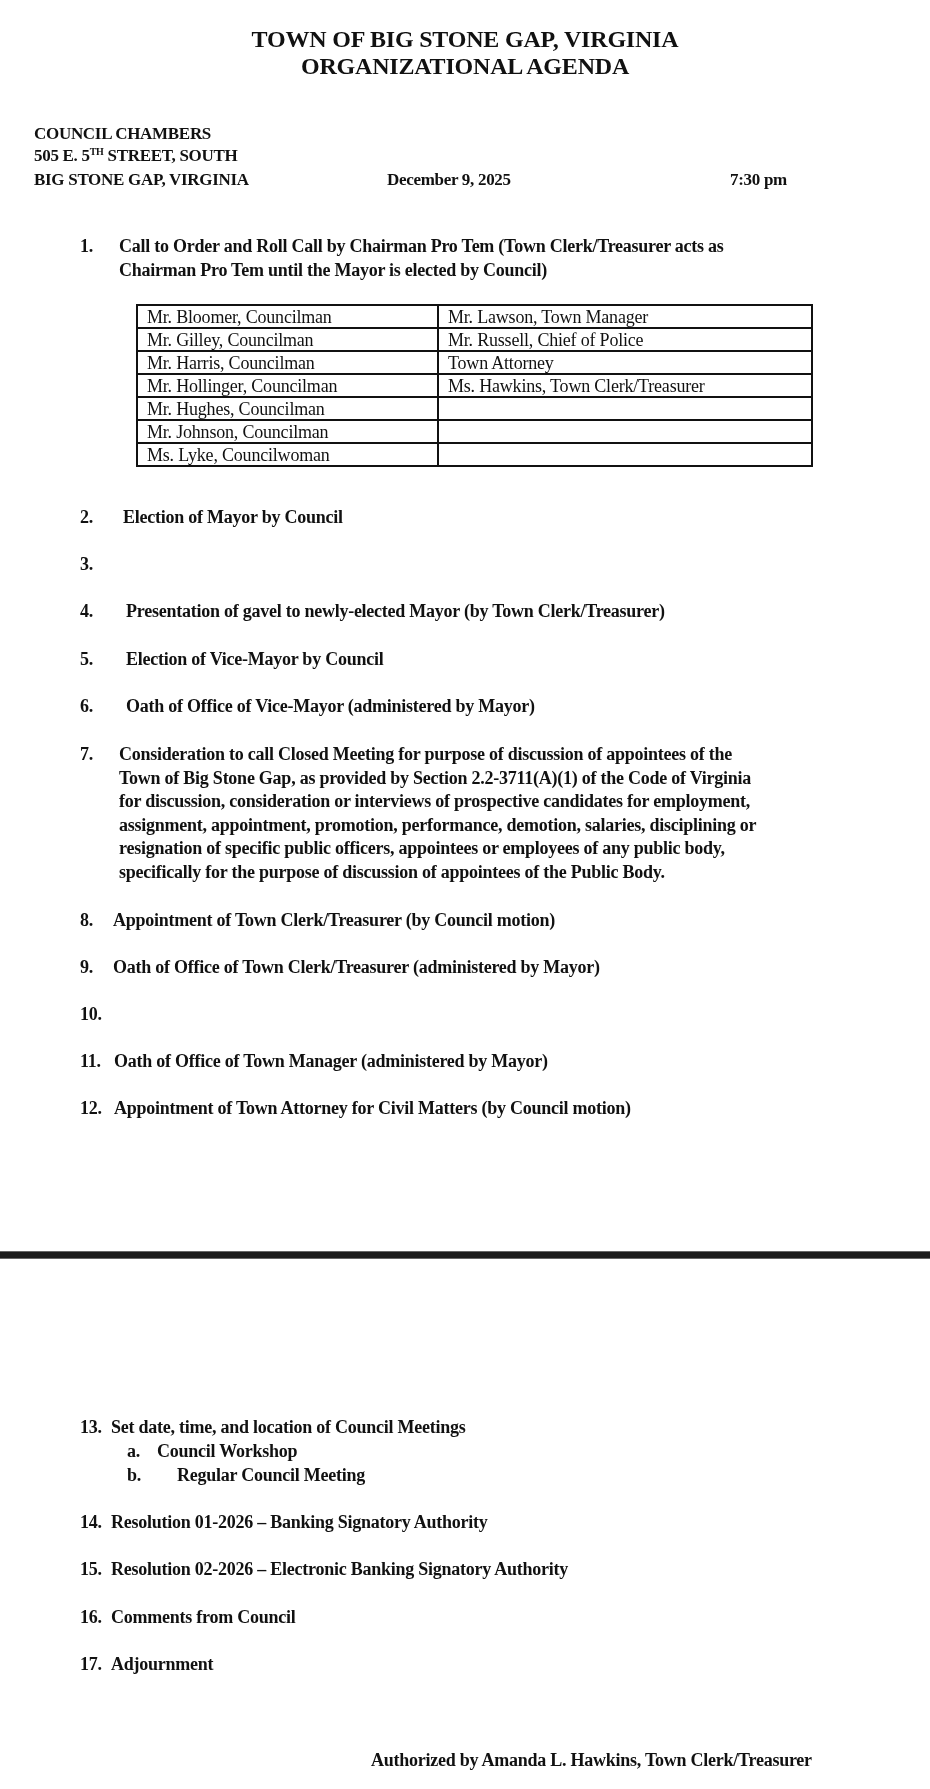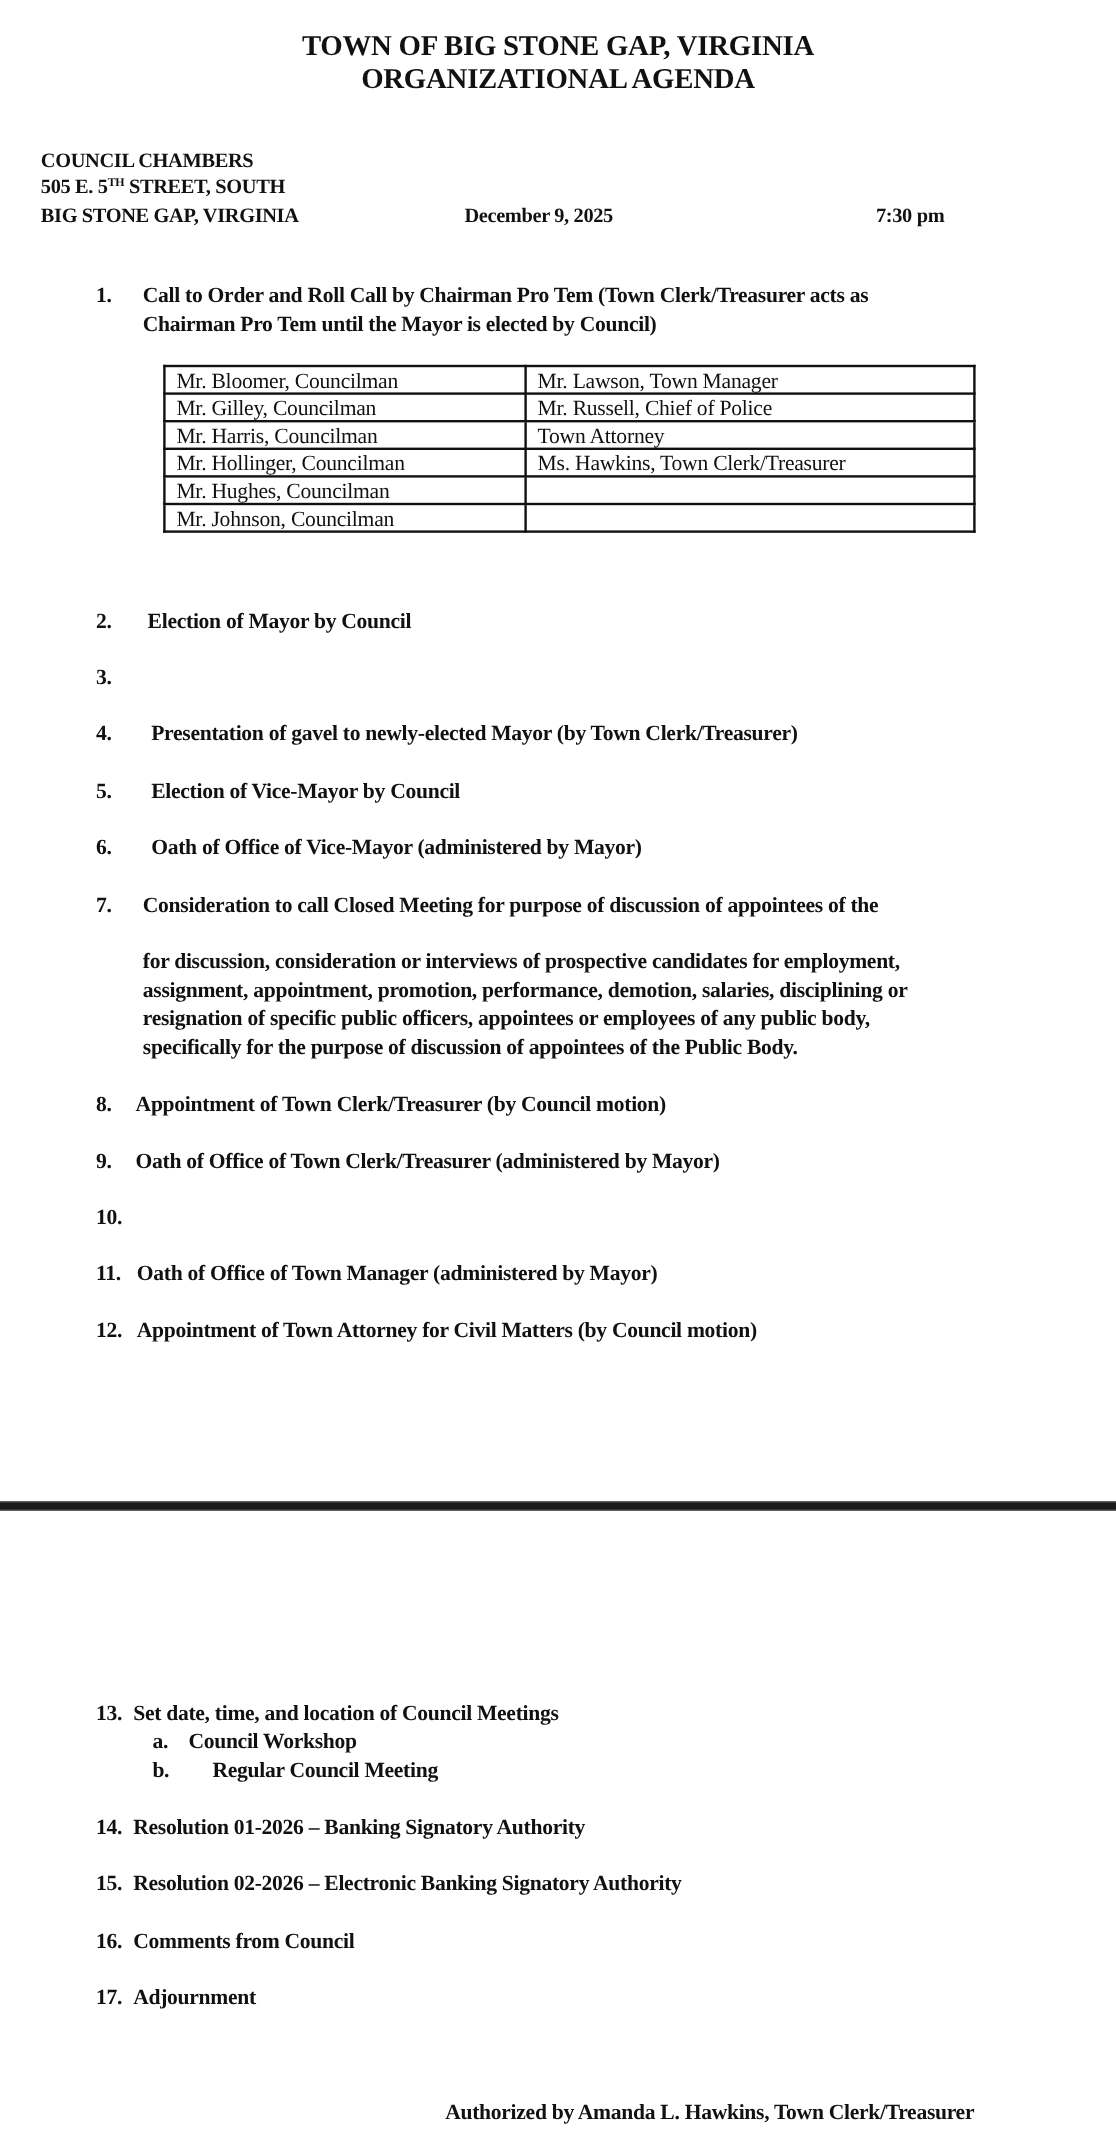--- a/index.html
+++ b/index.html
@@ -78,20 +78,24 @@
         <td>Ms. Hawkins, Town Clerk/Treasurer</td>
       </tr>
     <tr>
         <td class="c1">Mr. Hughes, Councilman</td>
         <td></td>
       </tr>
     <tr>
         <td class="c1">Mr. Johnson, Councilman</td>
         <td></td>
       </tr>
+    <tr>
+        <td class="c1">Ms. Lyke, Councilwoman</td>
+        <td></td>
+      </tr>
   </tbody>
 </table>
 
 <div class="abs item" style="left:0; top:506px; width:930px; height:24px;">
   <span class="num" style="left:80px;">2.</span>
   <span class="txt" style="left:123px;">Election of Mayor by Council</span>
 </div>
 <div class="abs item" style="left:0; top:553px; width:930px; height:24px;">
   <span class="num" style="left:80px;">3.</span>
 </div>
@@ -104,20 +108,21 @@
   <span class="txt" style="left:126px;">Election of Vice-Mayor by Council</span>
 </div>
 <div class="abs item" style="left:0; top:695px; width:930px; height:24px;">
   <span class="num" style="left:80px;">6.</span>
   <span class="txt" style="left:126px;">Oath of Office of Vice-Mayor (administered by Mayor)</span>
 </div>
 
 <div class="abs item" style="left:0; top:743px; width:930px; height:145px;">
   <span class="num" style="left:80px;">7.</span>
   <span class="txt" style="left:119px; top:0; white-space:nowrap;">Consideration to call Closed Meeting for purpose of discussion of appointees of the</span>
+  <span class="txt" style="left:119px; top:23.5px; white-space:nowrap;">Town of Big Stone Gap, as provided by Section 2.2-3711(A)(1) of the Code of Virginia</span>
   <span class="txt" style="left:119px; top:47px; white-space:nowrap;">for discussion, consideration or interviews of prospective candidates for employment,</span>
   <span class="txt" style="left:119px; top:70.5px; white-space:nowrap;">assignment, appointment, promotion, performance, demotion, salaries, disciplining or</span>
   <span class="txt" style="left:119px; top:94px; white-space:nowrap;">resignation of specific public officers, appointees or employees of any public body,</span>
   <span class="txt" style="left:119px; top:117.5px; white-space:nowrap;">specifically for the purpose of discussion of appointees of the Public Body.</span>
 </div>
 
 <div class="abs item" style="left:0; top:909px; width:930px; height:24px;">
   <span class="num" style="left:80px;">8.</span>
   <span class="txt" style="left:113px;">Appointment of Town Clerk/Treasurer (by Council motion)</span>
 </div>

